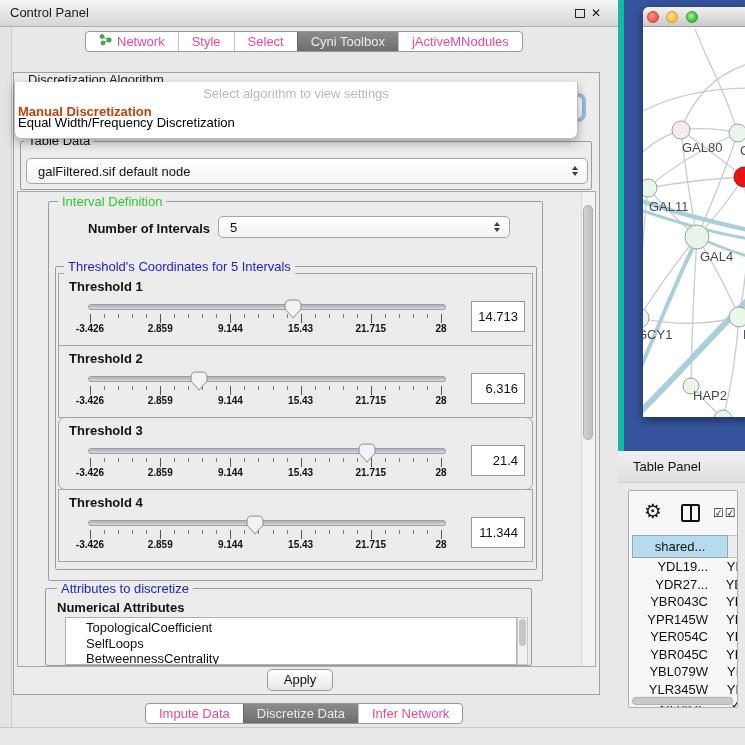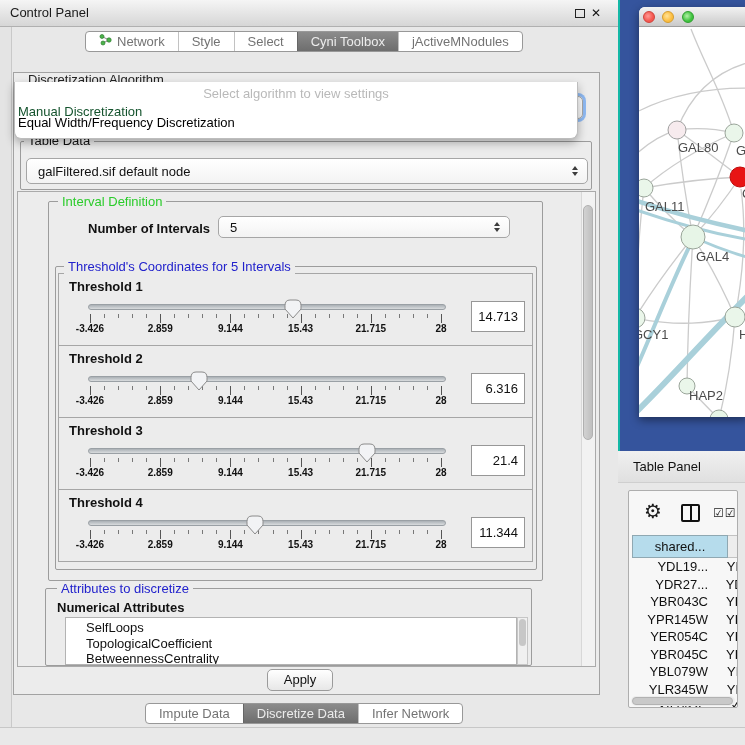--- a/index.html
+++ b/index.html
@@ -14,21 +14,21 @@
   #titlebar { left:0; top:0; width:618px; height:27px;
     background:linear-gradient(#f5f5f5,#d6d6d6); border-bottom:1px solid #b0b0b0; }
   #panel-title { position:absolute; left:10px; top:0; line-height:26px; font-size:13px; color:#1a1a1a; }
   #float-ic { position:absolute; left:575px; top:9px; width:10px; height:9px; border:1.5px solid #222; }
   #close-ic { position:absolute; left:591px; top:6px; font-size:12px; font-weight:bold; color:#111; }
   #left-strip { left:0; top:27px; width:12px; height:700px; background:#e4e4e4; border-right:1px solid #c9c9c9; }
 
   
   .segbar { position:absolute; display:inline-flex; height:21px; background:#fff;
     border:1px solid #989898; border-radius:4px; overflow:hidden; }
-  .seg { padding:0 13px; line-height:19px; font-size:13px; color:#737373; border-left:1px solid #c2c2c2;
+  .seg { padding:0 13px; line-height:19px; font-size:13px; color:#ec4899; border-left:1px solid #c2c2c2;
     white-space:nowrap; display:flex; align-items:center; }
   .seg:first-child { border-left:none; }
   .seg.active { background:linear-gradient(#8b8b8b,#6e6e6e); color:#ececec; border-left-color:#666; }
   .seg .net-ic { margin-right:5px; display:inline-block; }
 
   #outer-box { left:13px; top:72px; width:587px; height:623px; background:#ececec; border:1px solid #a2a2a2; }
 
   .glabel { position:absolute; font-size:13px; background:#ececec; padding:0 4px; white-space:nowrap; z-index:2; }
   .group { position:absolute; border:1px solid #9c9c9c; border-radius:2px; }
 
@@ -39,21 +39,21 @@
     border-bottom:4.5px solid #3c3c3c; margin-bottom:2px; }
   .tri-dn { width:0;height:0;border-left:3.5px solid transparent;border-right:3.5px solid transparent;
     border-top:4.5px solid #3c3c3c; }
   #algo-combo { left:24px; top:96px; width:559px; height:23px; z-index:1;
     box-shadow:0 0 0 3px rgba(92,158,246,.65); }
 
   #algo-popup { left:14px; top:82px; width:564px; height:57px; z-index:30; background:#fff;
     border:1px solid #bdbdbd; border-top:none; border-radius:0 0 7px 7px;
     box-shadow:0 4px 10px rgba(0,0,0,.30); }
   #algo-placeholder { position:absolute; left:0; right:0; top:4px; text-align:center; color:#b9b9b9; font-size:13px; }
-  #algo-opt1 { position:absolute; left:3px; top:22px; font-size:13px; font-weight:normal; color:#14532d; }
+  #algo-opt1 { position:absolute; left:3px; top:22px; font-size:13px; font-weight:bold; color:#c2410c; }
   #algo-opt2 { position:absolute; left:3px; top:33px; font-size:13px; color:#000; }
 
   #ghost-label { left:24px; top:72px; font-size:13px; color:#222; z-index:0; background:transparent; }
 
   
   #scrollpane { left:17px; top:191px; width:579px; height:476px; border:1px solid #aaa; background:#ececec; }
   #vscroll-track { left:581px; top:192px; width:14px; height:474px; background:#f2f2f2; border-left:1px solid #d8d8d8; }
   #vscroll-thumb { left:583px; top:205px; width:10px; height:235px; border-radius:5px;
     background:linear-gradient(90deg,#d2d2d2,#bfbfbf); border:1px solid #b0b0b0; }
 
@@ -76,21 +76,21 @@
   #attr-list { left:65px; top:617px; width:452px; height:48px; background:#fff; border:1px solid #b3b3b3;
     overflow:hidden; padding:2px 0 0 20px; }
   .attr-item { font-size:13px; line-height:15.5px; white-space:nowrap; }
   #attr-vscroll { left:517px; top:617px; width:11px; height:48px; background:#f0f0f0; border:1px solid #c6c6c6; }
   #attr-vthumb { left:519px; top:619px; width:7px; height:27px; border-radius:4px; background:#c7c7c7; }
 
   #apply-btn { left:267px; top:669px; width:66px; height:22px; border:1px solid #9b9b9b; border-radius:5px;
     background:linear-gradient(#ffffff,#e7e7e7); font-size:13px; text-align:center; line-height:20px; }
 
   
-  #net-frame { left:618px; top:0; width:127px; height:451px; background:#35549d; border-left:2px solid #14b8a6; }
+  #net-frame { left:618px; top:0; width:127px; height:451px; background:#35549d; border-left:6px solid #14b8a6; }
   #mac-window { position:absolute; left:19px; top:7px; width:108px; height:410px; background:#fff;
     border-radius:6px 0 0 0; box-shadow:0 3px 10px rgba(0,0,0,.45); }
   #mac-titlebar { position:absolute; left:0; top:0; width:108px; height:20px;
     background:linear-gradient(#f2f2f2,#cacaca); border-radius:6px 0 0 0; border-bottom:1px solid #9e9e9e; }
   .light { position:absolute; top:4px; width:12px; height:12px; border-radius:50%; }
   #light-red   { left:4px;  background:radial-gradient(circle at 4px 4px,#ff9a94,#f4564e 60%); border:1px solid #ce423c; }
   #light-yel   { left:23px; background:radial-gradient(circle at 4px 4px,#ffe39a,#fcbd3f 60%); border:1px solid #d59d2e; }
   #light-grn   { left:43px; background:radial-gradient(circle at 4px 4px,#b4f0a8,#3ec23e 60%); border:1px solid #2f9e2f; }
   #net-canvas { position:absolute; left:0; top:20px; width:108px; height:390px; overflow:hidden; background:#fff; }
 
@@ -228,21 +228,21 @@
       <span class="thr-lab" style="left: 241.6px;">15.43</span>
       <div class="thr-major" style="left: 311.8px;"></div>
       <span class="thr-lab" style="left: 311.8px;">21.715</span>
       <div class="thr-major" style="left: 382px;"></div>
       <span class="thr-lab" style="left: 382px;">28</span>
       <div class="thr-thumb" style="left: 130.81px;"><svg width="18" height="20" viewBox="0 0 18 20">
           <path d="M1,6.5 Q1,1 6,1 L12,1 Q17,1 17,6.5 L17,10 L9,19 L1,10 Z" fill="#f2f3f5" stroke="#8b8b8b" stroke-width="1"></path>
         </svg></div>
       <div class="thr-value">6.316</div>
     </div>
-    <div class="thr-panel" style="top: 417px;">
+    <div class="thr-panel" style="top: 417px; border-radius: 7px;">
       <div class="thr-title">Threshold 3</div>
       <div class="thr-track"></div>
       <div class="thr-minor"></div>
       <div class="thr-major" style="left: 31px;"></div>
       <span class="thr-lab" style="left: 31px;">-3.426</span>
       <div class="thr-major" style="left: 101.2px;"></div>
       <span class="thr-lab" style="left: 101.2px;">2.859</span>
       <div class="thr-major" style="left: 171.4px;"></div>
       <span class="thr-lab" style="left: 171.4px;">9.144</span>
       <div class="thr-major" style="left: 241.6px;"></div>
@@ -276,22 +276,22 @@
           <path d="M1,6.5 Q1,1 6,1 L12,1 Q17,1 17,6.5 L17,10 L9,19 L1,10 Z" fill="#f2f3f5" stroke="#8b8b8b" stroke-width="1"></path>
         </svg></div>
       <div class="thr-value">11.344</div>
     </div>
   </div>
 
 <div class="group" style="left:45px; top:588px; width:487px; height:78px;"></div>
 <span class="glabel" style="left:57px; top:581px; color:#2222cc;">Attributes to discretize</span>
 <span class="abs bold13" style="left:57px; top:600px;">Numerical Attributes</span>
 <div class="abs" id="attr-list">
+    <div class="attr-item">TopologicalCoefficient</div>
     <div class="attr-item">SelfLoops</div>
-    <div class="attr-item">TopologicalCoefficient</div>
     <div class="attr-item">BetweennessCentrality</div>
   </div>
 <div class="abs" id="attr-vscroll"></div>
 <div class="abs" id="attr-vthumb"></div>
 
 <div class="abs" id="apply-btn">Apply</div>
 
 <div class="segbar" id="bottom-tabs" style="left:145px; top:703px;">
     <span class="seg">Impute Data</span>
     <span class="seg active">Discretize Data</span>

